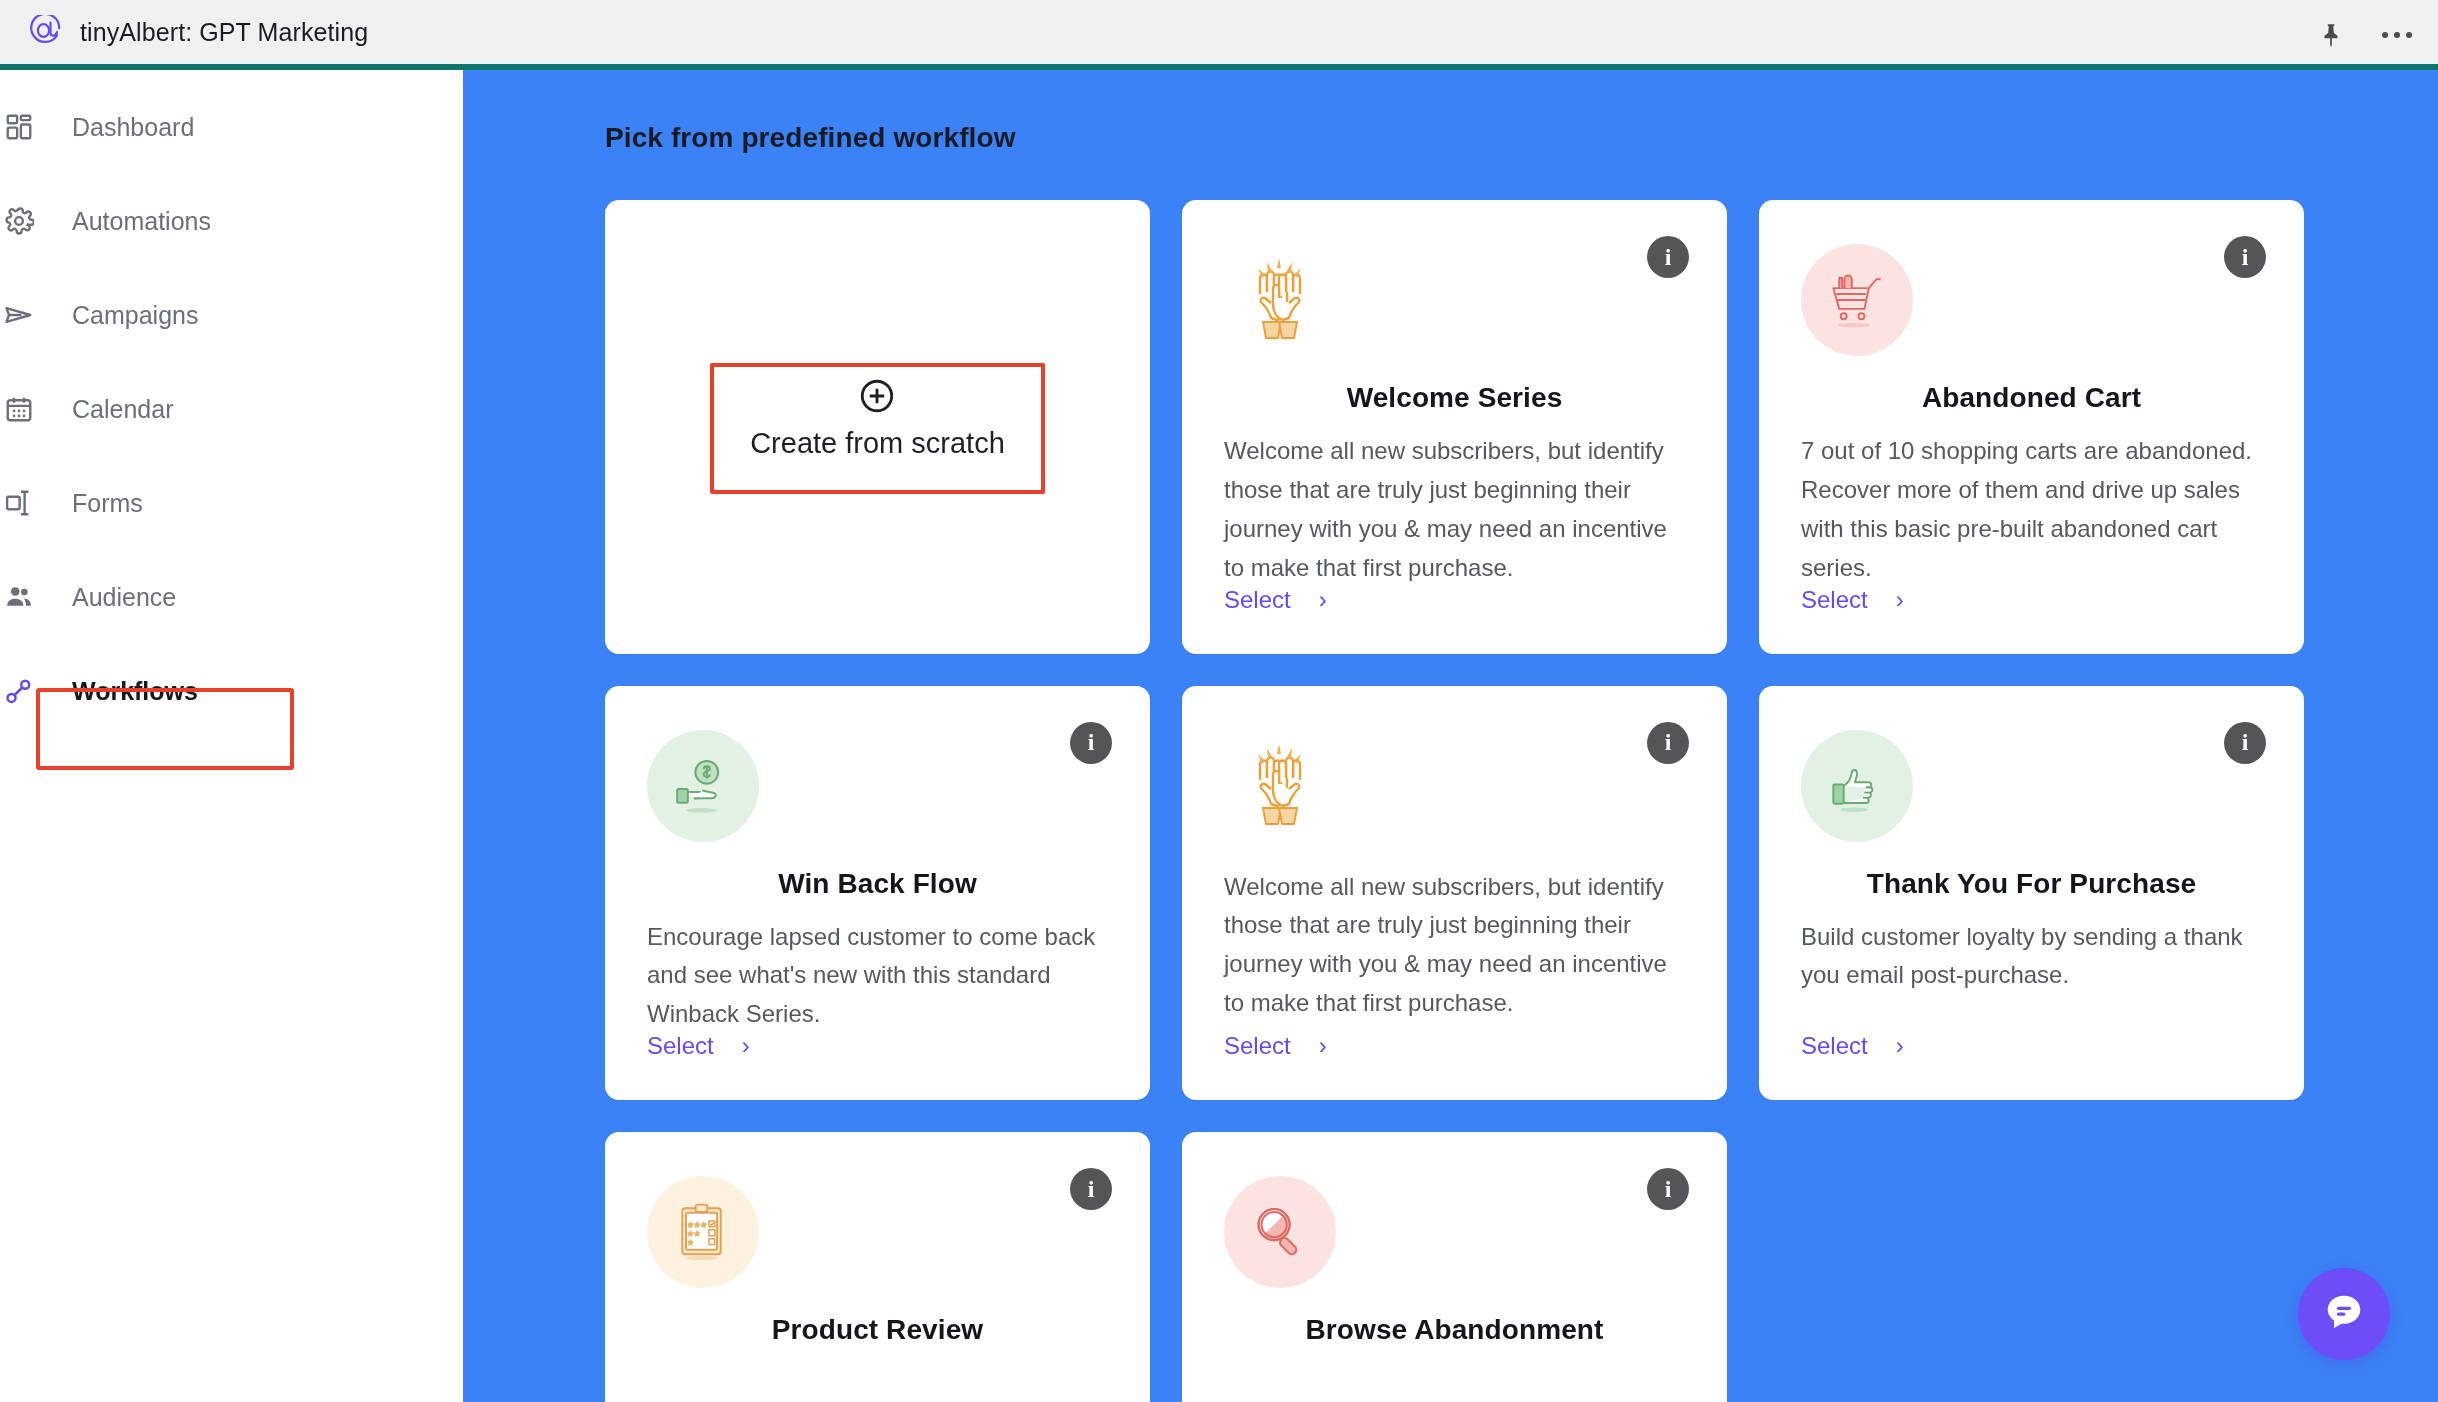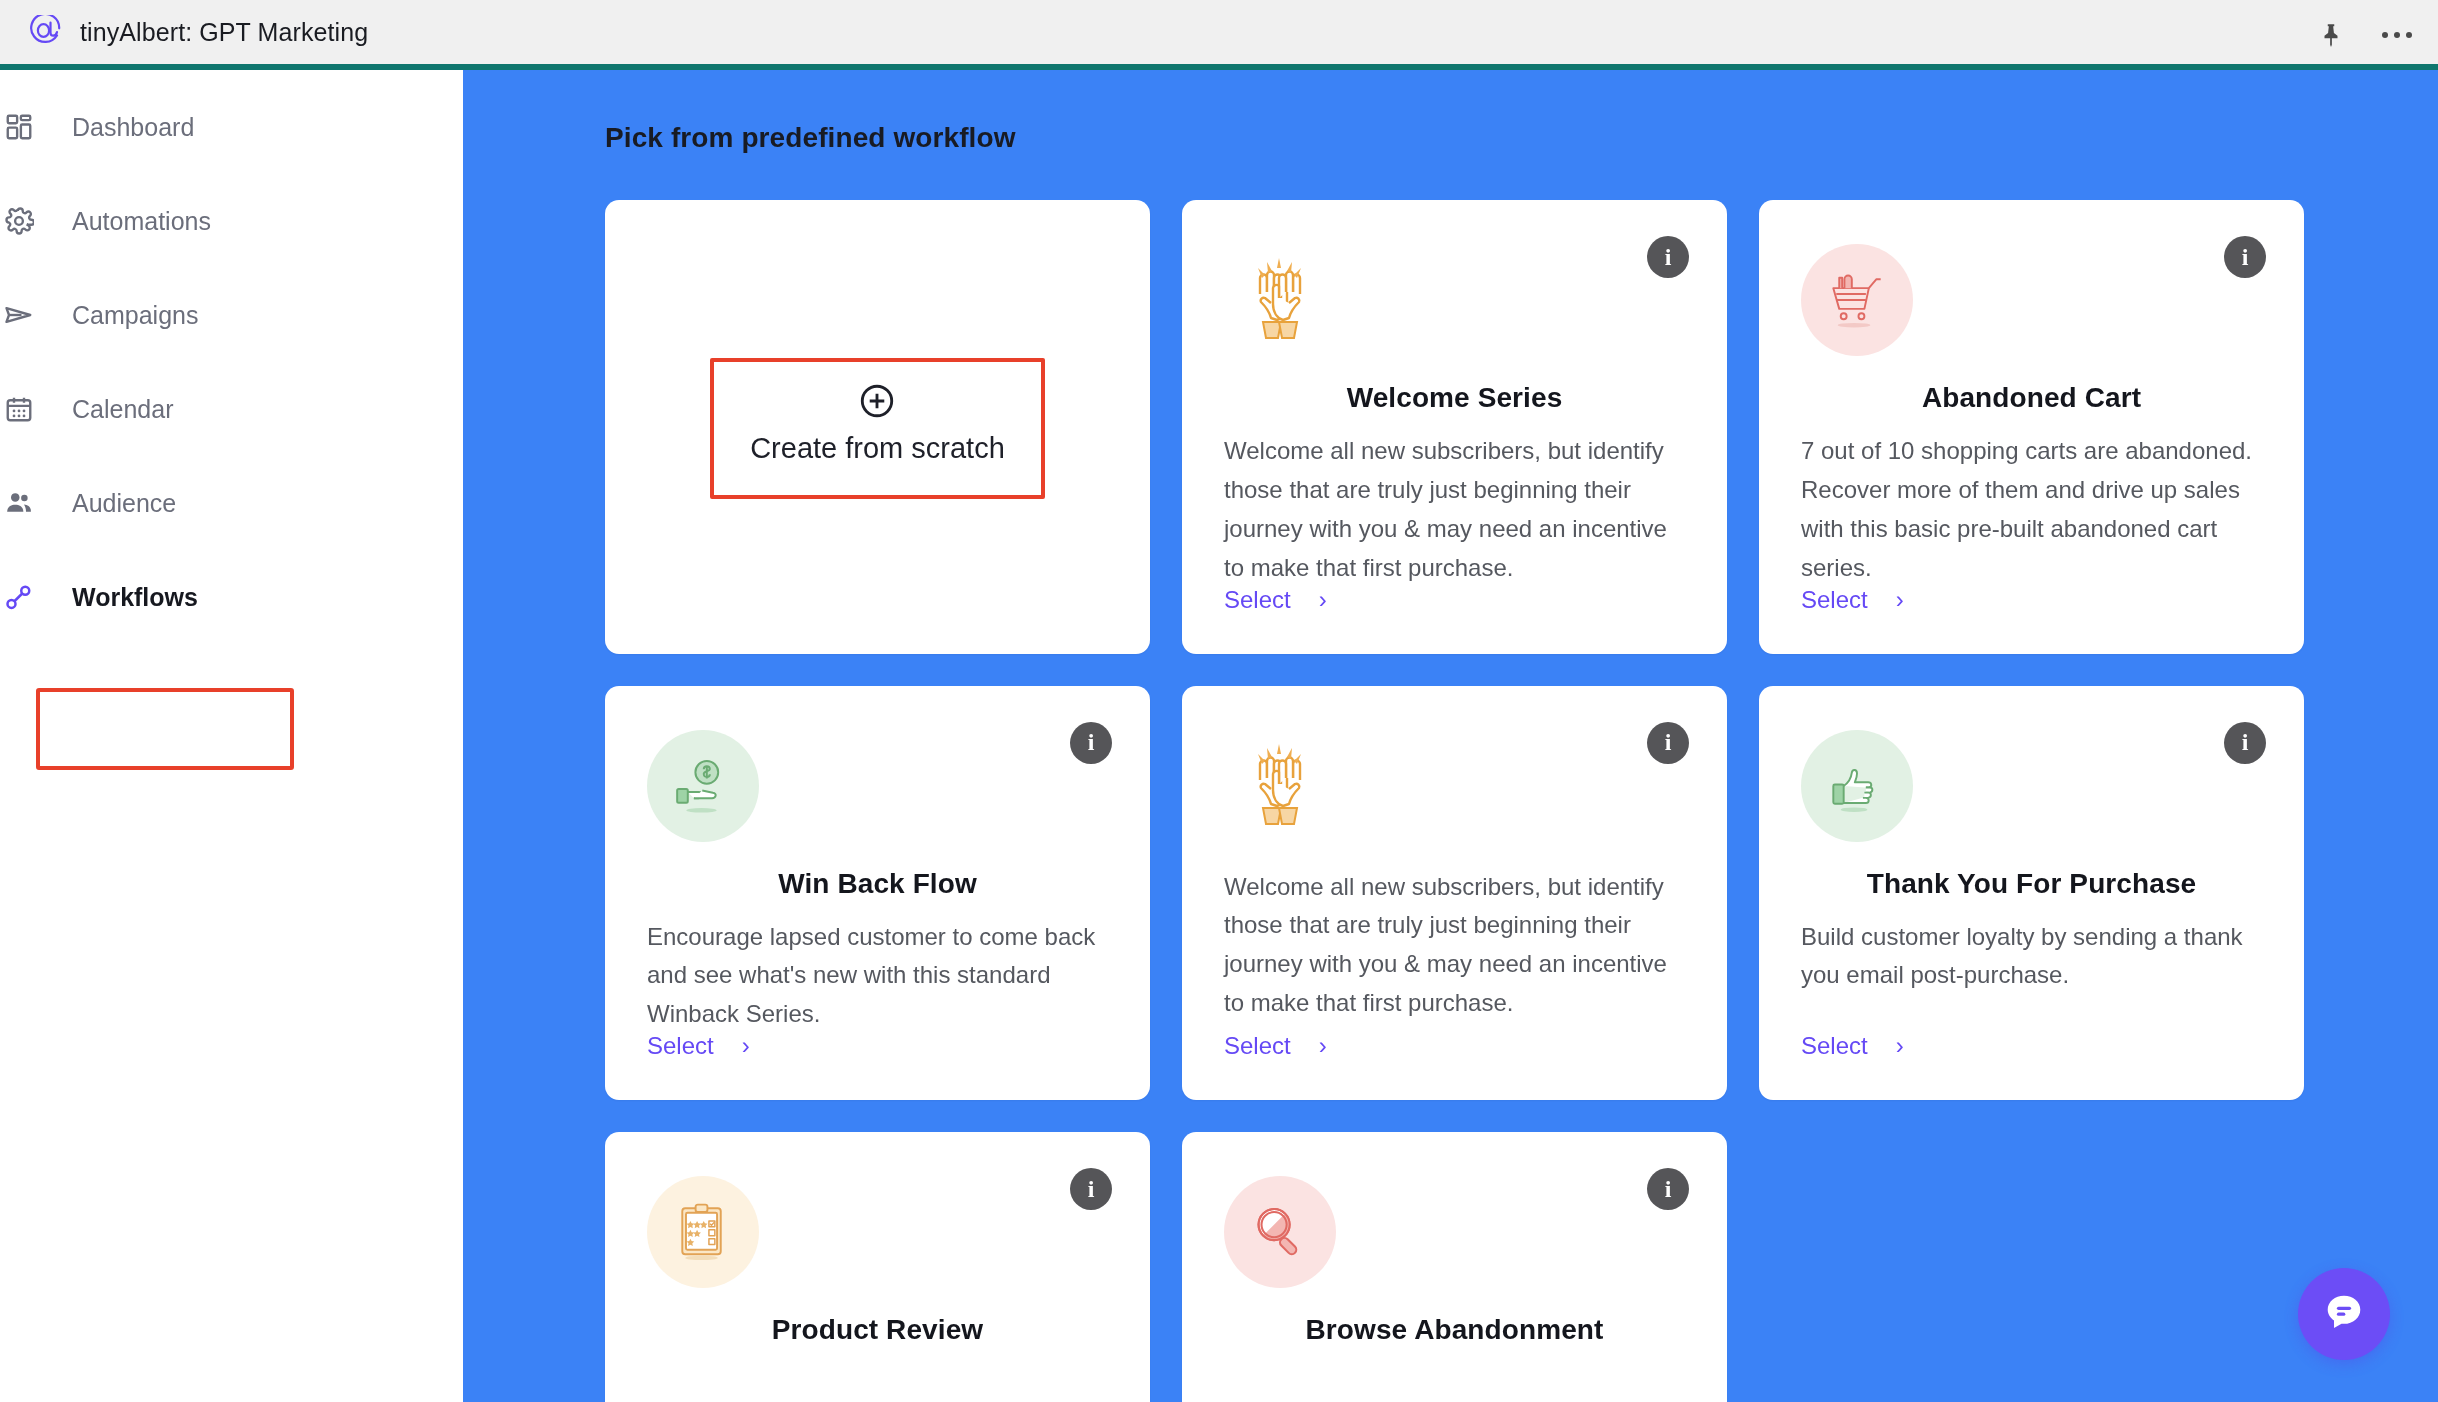--- a/index.html
+++ b/index.html
@@ -77,21 +77,21 @@
     position: relative;
     min-height: 412px;
     box-shadow: 0 1px 2px rgba(20,20,40,.05);
   }
   .card.scratch {
     display: flex; align-items: center; justify-content: center;
     min-height: 412px;
   }
   .scratch-box {
     border: 4px solid #e8402a;
-    padding: 20px 36px 30px 36px;
+    padding: 10px 36px 30px 36px;
     text-align: center;
     border-radius: 2px;
   }
   .scratch-plus { margin-bottom: 12px; display:flex; justify-content:center; }
   .scratch-label { font-size: 29px; color: #1e2029; }
 
   .info-btn {
     position: absolute; top: 36px; right: 38px;
     width: 42px; height: 42px; border-radius: 50%;
     background: #555558; color: #fff;
@@ -205,20 +205,29 @@
               <circle cx="16" cy="13.5" r="1.1"></circle>
               <circle cx="8" cy="17.5" r="1.1"></circle>
               <circle cx="12" cy="17.5" r="1.1"></circle>
               <circle cx="16" cy="17.5" r="1.1"></circle>
             </g>
         </svg>
       </span>
       <span>Calendar</span>
     </div>
 
+    <div class="nav-item">
+      <span class="nav-ico">
+        <svg viewBox="0 0 24 24" width="30" height="30" fill="none" stroke="#6b6e7b" stroke-width="1.9">
+          <rect x="2.5" y="7" width="10" height="10" rx="1"></rect>
+            <path d="M16.5 3v18M13.5 3h6M13.5 21h6"></path>
+        </svg>
+      </span>
+      <span>Forms</span>
+    </div>
 
     <div class="nav-item">
       <span class="nav-ico">
         <svg viewBox="0 0 24 24" width="30" height="30" fill="#6b6e7b">
           <circle cx="9" cy="7.5" r="3.4"></circle>
             <circle cx="16.3" cy="8" r="2.6"></circle>
           <path d="M2.5 19c0-3.6 2.9-5.6 6.5-5.6s6.5 2 6.5 5.6z"></path>
           <path d="M16 13.1c3 .2 5.5 1.9 5.5 5.2v.7H17.6c0-2.4-.6-4.4-1.6-5.9z"></path>
         </svg>
       </span>

